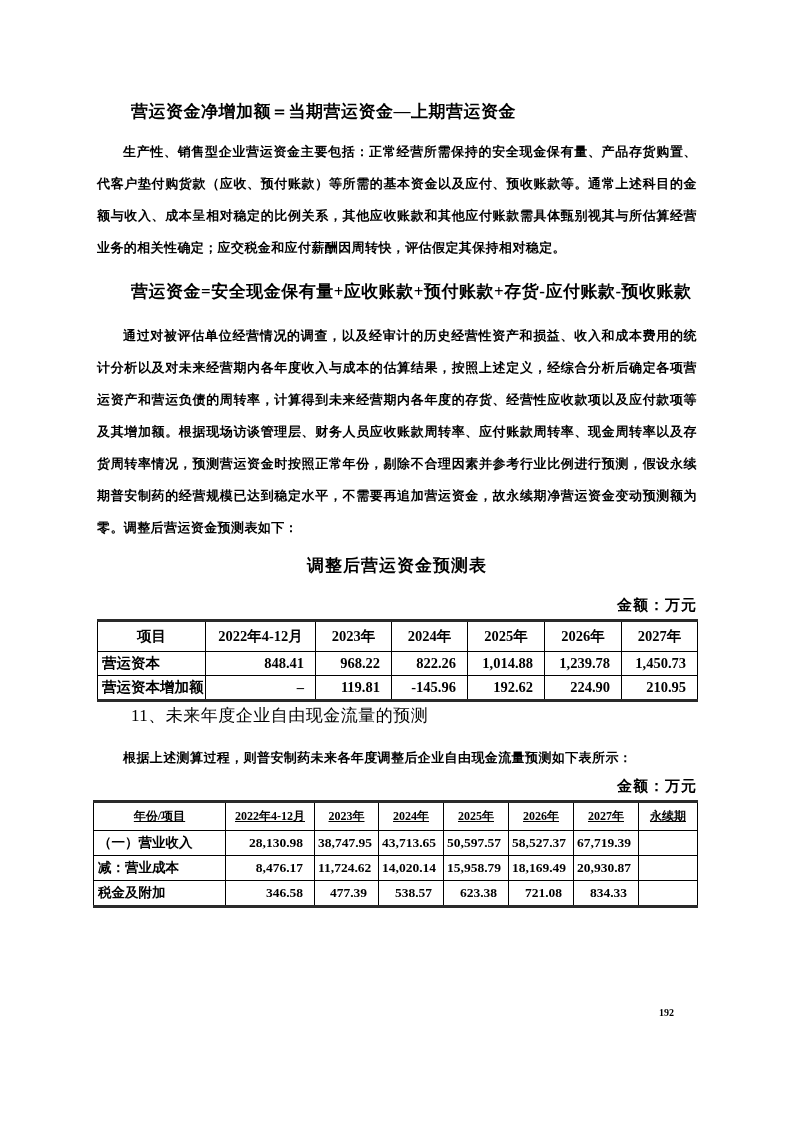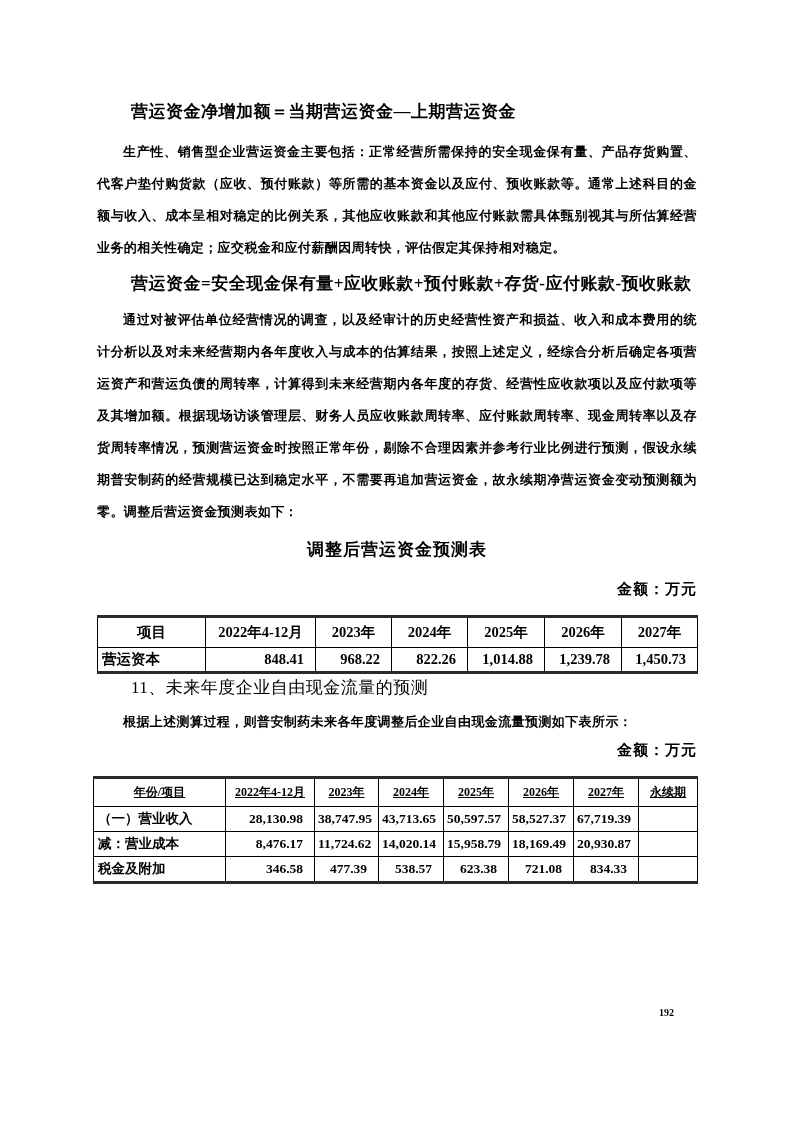--- a/index.html
+++ b/index.html
@@ -11,35 +11,35 @@
   .content{position:absolute;left:97px;top:96px;width:600px;}
   .formula-line{
     margin:0;font-size:17px;line-height:32px;font-weight:700;
     text-indent:2em;letter-spacing:0.5px;
   }
   .para{
     margin:0;font-size:13px;line-height:32px;font-weight:700;
     text-indent:2em;text-align:justify;text-justify:inter-ideograph;
     letter-spacing:0.4px;word-break:break-all;
   }
-  .mt8{margin-top:8px;} .mt4{margin-top:4px;}
+  .mt8{margin-top:8px;} .mt4{margin-top:12px;}
   .table-caption{
     margin:8px 0 13px 0;font-size:17px;line-height:28px;font-weight:700;
     text-align:center;letter-spacing:1px;
   }
   .unit-label{
     font-size:15px;line-height:24px;font-weight:700;text-align:right;
     letter-spacing:1px;
   }
   .section-heading{
     margin:0 0 0 0;font-size:17px;line-height:28px;font-weight:400;
     text-indent:2em;letter-spacing:0.5px;
   }
   table.data-table{
-    border-collapse:collapse;table-layout:fixed;margin-top:14px;
+    border-collapse:collapse;table-layout:fixed;margin-top:2px;
     border-top:3px solid #2a2a2a;border-bottom:3px solid #2a2a2a;
   }
   table.t1{width:600px;}
   table.t2{width:604px;margin-left:-4px;}
   .data-table th,.data-table td{
     border:1px solid #000;padding:0 3px;font-weight:700;
     overflow:hidden;white-space:nowrap;
   }
   table.t1 th{height:29px;font-size:14.5px;text-align:center;}
   table.t1 td{height:23px;font-size:14.5px;}
@@ -93,20 +93,29 @@
       </thead>
       <tbody>
         <tr>
           <td class="lbl">营运资本</td>
           <td class="num">848.41</td>
           <td class="num">968.22</td>
           <td class="num">822.26</td>
           <td class="num">1,014.88</td>
           <td class="num">1,239.78</td>
           <td class="num">1,450.73</td>
+        </tr>
+        <tr>
+          <td class="lbl">营运资本增加额</td>
+          <td class="num">–</td>
+          <td class="num">119.81</td>
+          <td class="num">-145.96</td>
+          <td class="num">192.62</td>
+          <td class="num">224.90</td>
+          <td class="num">210.95</td>
         </tr>
       </tbody>
     </table>
 
     <p class="section-heading">11、未来年度企业自由现金流量的预测</p>
 
     <p class="para mt4">根据上述测算过程，则普安制药未来各年度调整后企业自由现金流量预测如下表所示：</p>
 
     <div class="unit-label">金额：万元</div>
 

